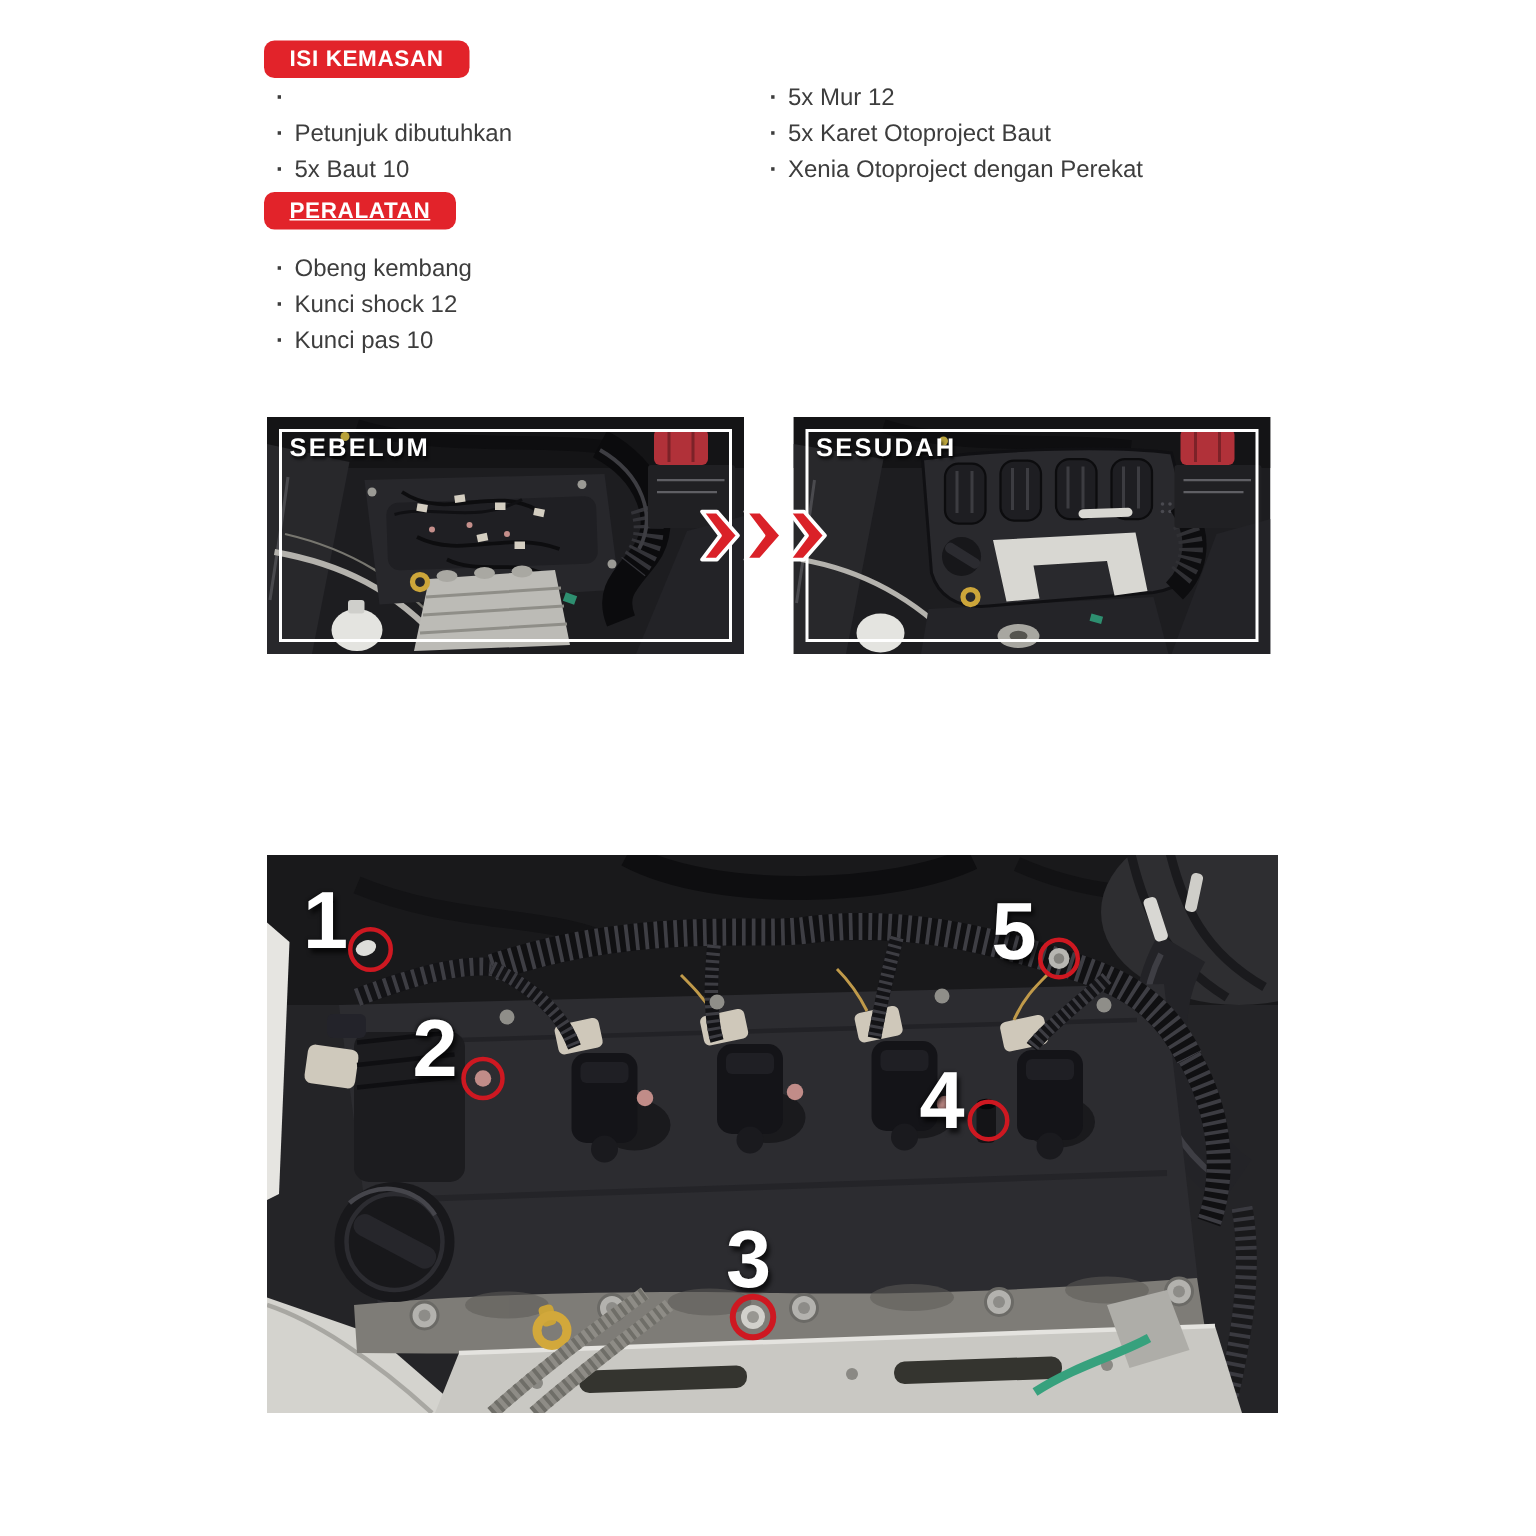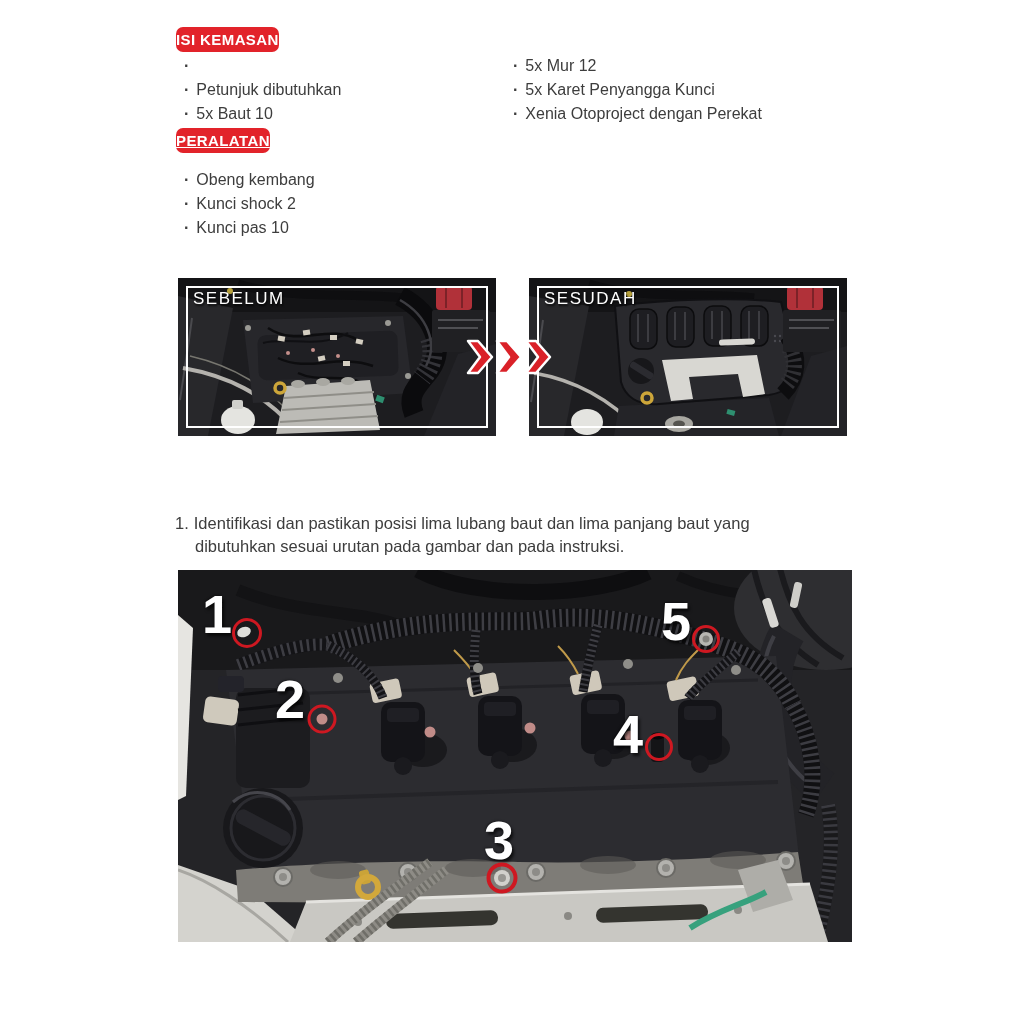--- a/index.html
+++ b/index.html
@@ -6,41 +6,41 @@
   html,body { background:#ffffff; }
   #canvas {
     position:relative; width:1024px; height:1024px; overflow:hidden;
     background:var(--bg,#ffffff);
     font-family:"Liberation Sans", sans-serif;
     color:var(--text,#3d3d3d);
   }
   .badge {
     position:absolute; background:var(--accent-red,#e2232a); color:#fff;
     font-weight:bold; font-size:15px; letter-spacing:.4px;
-    padding:5px 0; border-radius:7px; line-height:1; white-space:nowrap;
+    padding:5px 17px; border-radius:7px; line-height:1; white-space:nowrap;
   }
   #badge-isi { left:176px; top:27px; }
   #badge-peralatan { left:176px; top:128px;text-decoration:underline; }
   #badge-langkah { left:176px; top:477px; }
 
   .list { position:absolute; font-size:16px; color:var(--text,#3d3d3d); }
   .list .row { display:flex; align-items:center; height:24px; white-space:nowrap; }
   .list .dot { margin-right:7px; font-weight:bold; }
   #list-isi-left { left:184px; top:54px; }
   #list-isi-right { left:513px; top:54px; }
   #list-peralatan { left:184px; top:168px; }
 
   .photo { position:absolute; top:278px; width:318px; height:158px; }
   #photo-before { left:178px; }
   #photo-after { left:529px; }
   .photo svg { position:absolute; left:0; top:0; }
   .inner-border { position:absolute; left:8px; top:8px; right:8px; bottom:8px;
     border:2px solid #ffffff; }
   .photo-label { position:absolute; left:15px; top:11px; color:#fff;
-    font-weight:normal; font-size:17px; letter-spacing:1.5px;
+    font-weight:bold; font-size:17px; letter-spacing:1.5px;
     text-shadow:1px 2px 2px rgba(0,0,0,.75); }
 
   #chevrons { position:absolute; left:466px; top:338px; width:88px; height:38px; z-index:5; }
 
   #step { position:absolute; left:175px; top:512px; width:690px;
     font-size:16.5px; line-height:22.5px; color:var(--text,#3d3d3d); }
   #step .l1 { white-space:nowrap; }
   #step .num { margin-right:5px; }
   #step .l2 { padding-left:20px; white-space:nowrap; }
 
@@ -75,37 +75,37 @@
         <span>5x Baut 10</span>
       </div>
   </div>
   <div class="list" id="list-isi-right">
     <div class="row">
         <span class="dot">·</span>
         <span>5x Mur 12</span>
       </div>
     <div class="row">
         <span class="dot">·</span>
-        <span>5x Karet Penyangga Kunci</span>
+        <span>5x Karet Otoproject Baut</span>
       </div>
     <div class="row">
         <span class="dot">·</span>
         <span>Xenia Otoproject dengan Perekat</span>
       </div>
   </div>
 
   <div class="badge" id="badge-peralatan">PERALATAN</div>
   <div class="list" id="list-peralatan">
     <div class="row">
         <span class="dot">·</span>
         <span>Obeng kembang</span>
       </div>
     <div class="row">
         <span class="dot">·</span>
-        <span>Kunci shock 2</span>
+        <span>Kunci shock 12</span>
       </div>
     <div class="row">
         <span class="dot">·</span>
         <span>Kunci pas 10</span>
       </div>
   </div>
 
   <div class="photo" id="photo-before">
     <svg width="318" height="158" viewBox="0 0 318 158" preserveAspectRatio="none">
       <rect width="318" height="158" fill="#1d1d20"></rect>
@@ -215,24 +215,20 @@
       <path d="M268,10 L268,30 M284,10 L284,30" stroke="#7c2228" stroke-width="2"></path>
       <rect x="254" y="32" width="58" height="42" rx="2" fill="#202023"></rect>
       <path d="M260,42 L305,42 M260,50 L300,50" stroke="#5f5f64" stroke-width="1.5"></path>
       <polygon points="282,78 318,68 318,158 252,158" fill="#232327"></polygon>
       <rect x="198" y="132" width="8" height="5" fill="#2e8f70" transform="rotate(15 202 134)"></rect>
     </svg>
     <div class="inner-border"></div>
     <div class="photo-label">SESUDAH</div>
   </div>
 
-  <div id="step">
-    <div class="l1"><span class="num">1.</span><span>Identifikasi dan pastikan posisi lima lubang baut dan lima panjang baut yang</span></div>
-    <div class="l2">dibutuhkan sesuai urutan pada gambar dan pada instruksi.</div>
-  </div>
 
   <div id="main-photo">
     <svg width="674" height="372" viewBox="0 0 674 372" preserveAspectRatio="none">
       <rect width="674" height="372" fill="#242427"></rect>
       <rect width="674" height="100" fill="#19191b"></rect>
       <path d="M240,0 C300,32 420,26 470,2" stroke="#0e0e10" stroke-width="16" fill="none"></path>
       <path d="M500,6 C540,24 590,32 645,20" stroke="#121214" stroke-width="10" fill="none"></path>
       <path d="M60,20 C120,45 180,40 220,55" stroke="#131315" stroke-width="12" fill="none"></path>
       <g>
         <ellipse cx="648" cy="38" rx="92" ry="62" fill="#2e2e31"></ellipse>

